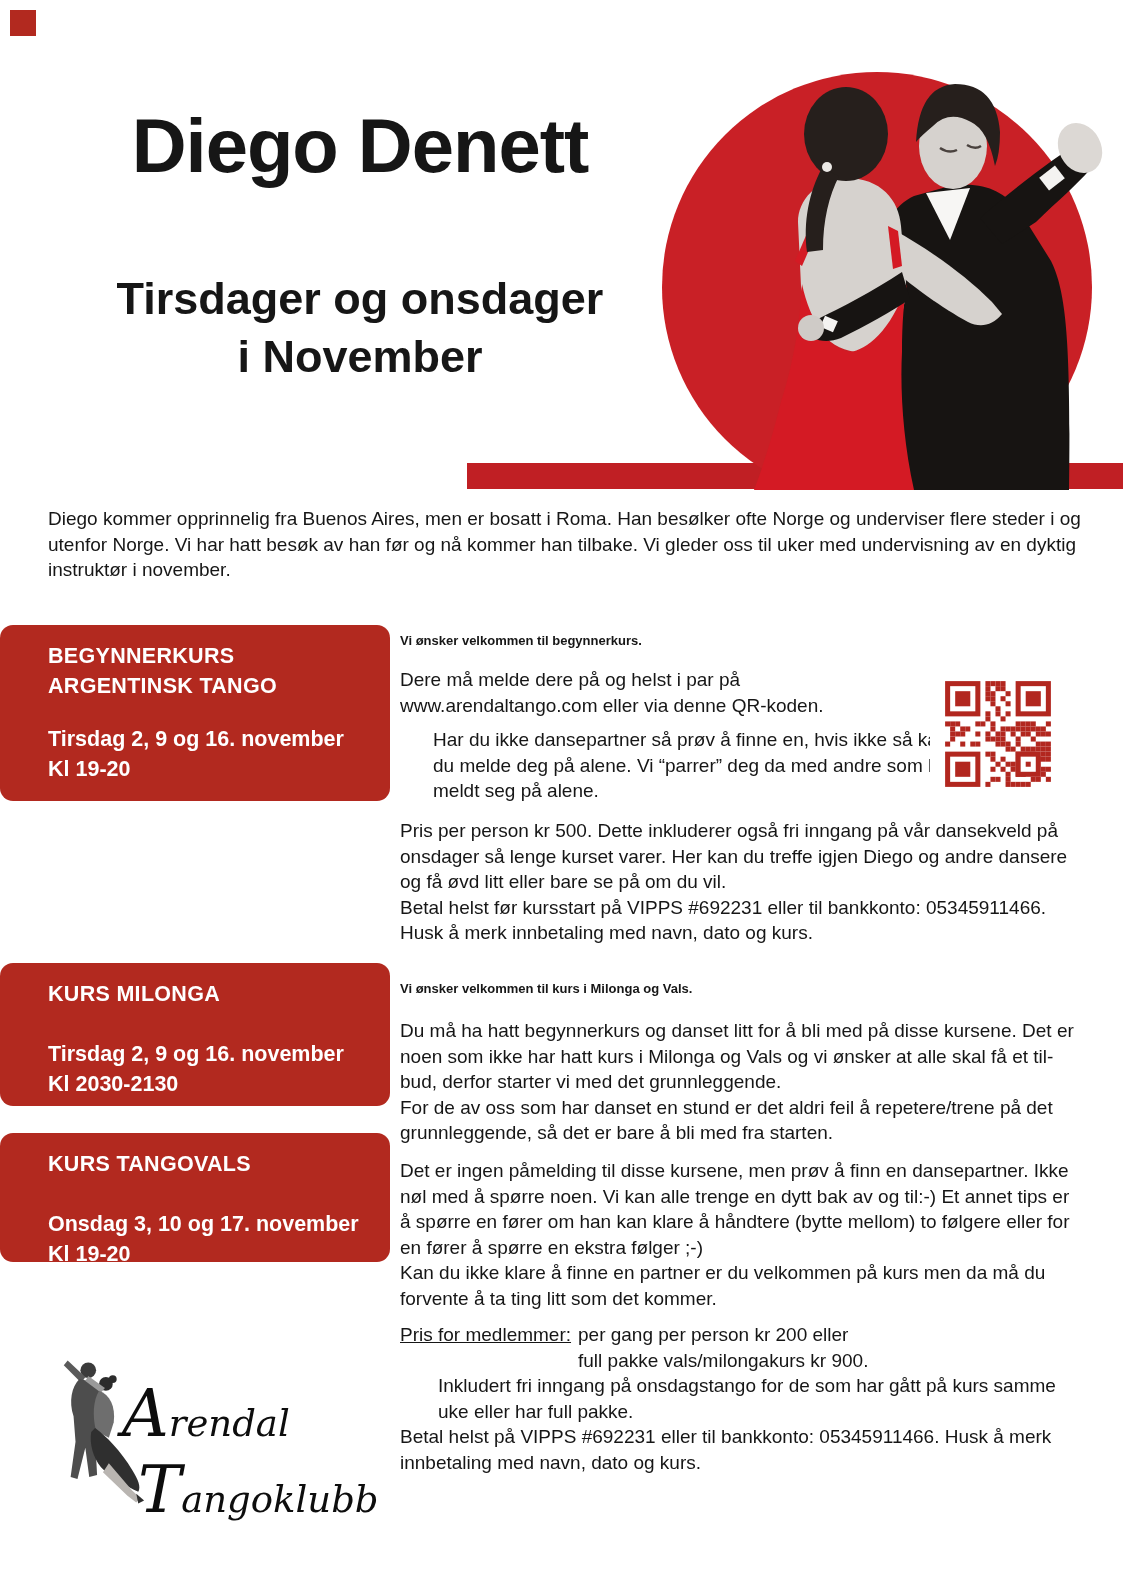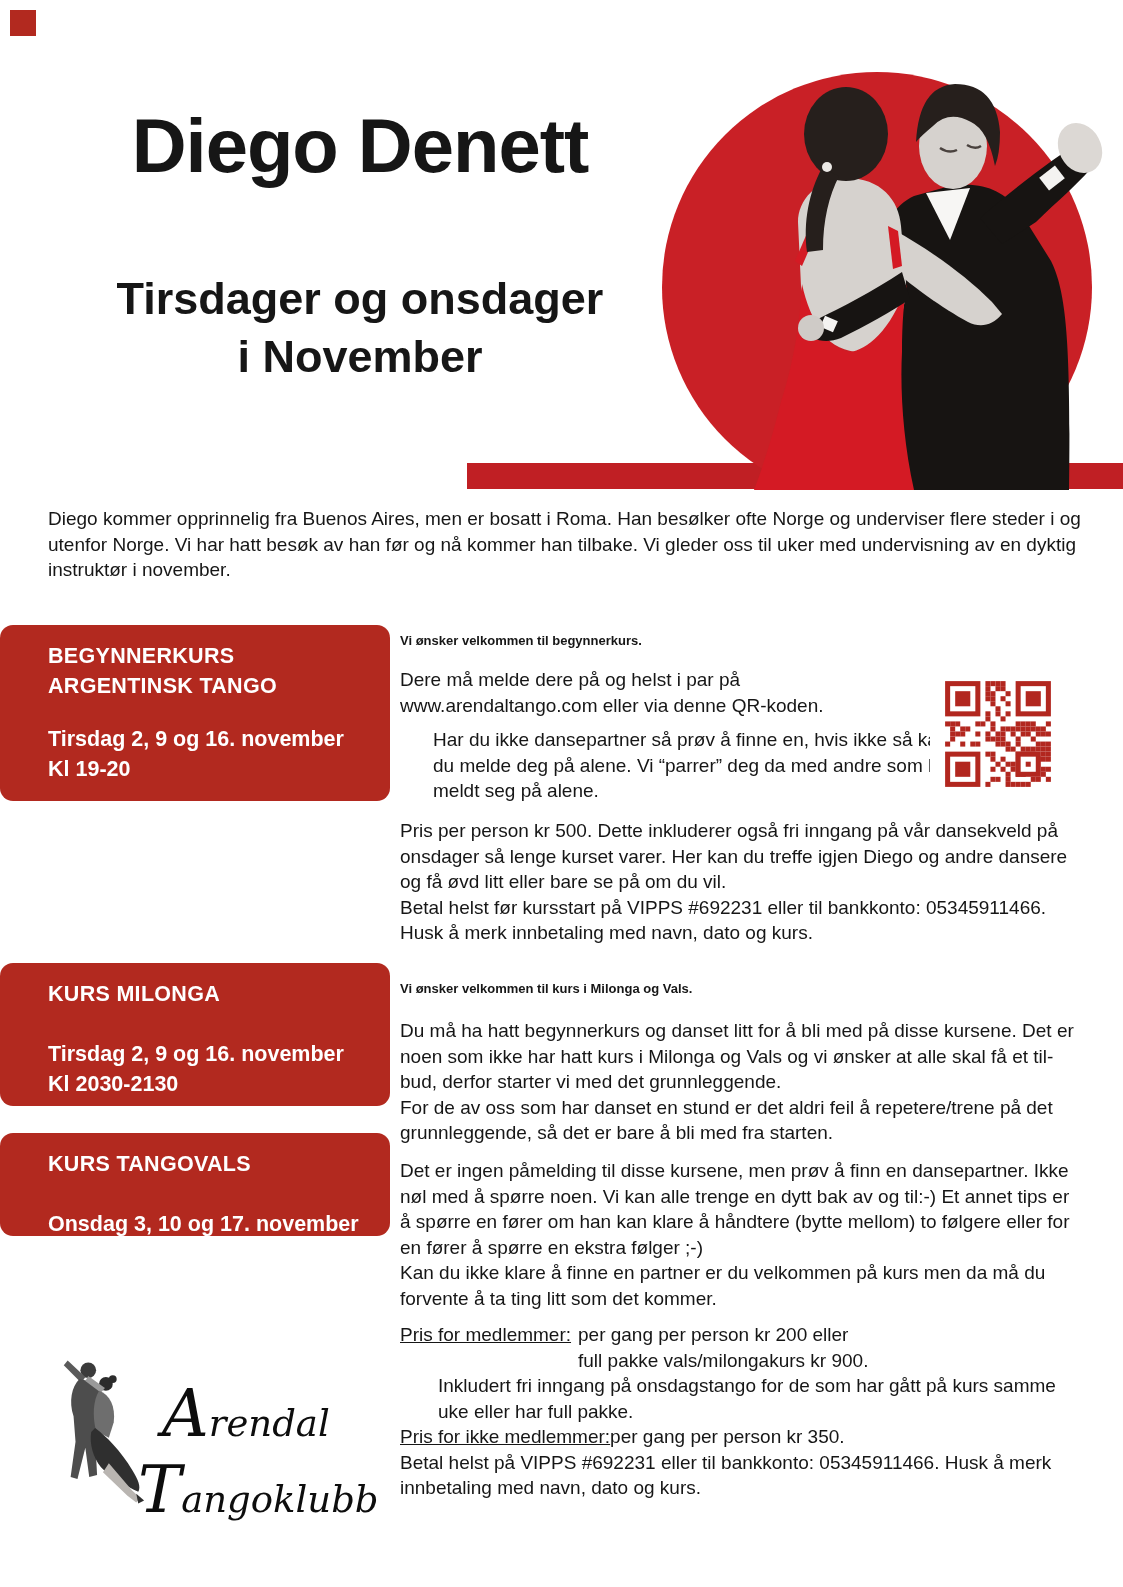--- a/index.html
+++ b/index.html
@@ -25,21 +25,21 @@
   
   .intro{left:48px;top:506px;width:1040px;font-size:19px;line-height:1.35;white-space:pre-line;}
   
   .red-box{left:0;width:390px;background:var(--box-red);color:#ffffff;box-sizing:border-box;padding:16px 10px 0 48px;border-radius:13px;}
   .red-box .box-title{font-size:21.5px;font-weight:bold;line-height:30px;white-space:pre-line;letter-spacing:.3px;}
   .red-box .box-schedule{font-size:21.5px;font-weight:bold;line-height:30px;white-space:pre-line;}
   .box-1{top:625px;height:176px;}
   .box-1 .box-schedule{margin-top:23px;}
   .box-2{top:963px;height:143px;}
   .box-2 .box-schedule{margin-top:30px;}
-  .box-3{top:1133px;height:103px;}
+  .box-3{top:1133px;height:129px;}
   .box-3 .box-schedule{margin-top:30px;}
   
   .body-text{font-size:19px;line-height:25.5px;}
   .col-1{left:400px;top:628px;width:560px;}
   .col-2{left:400px;top:976px;width:710px;}
   .col-3{left:400px;top:1158px;width:710px;}
   .section-heading{font-size:13px;font-weight:bold;line-height:26px;}
   .para-signup{margin-top:13px;}
   .para-partner{margin-top:9px;margin-left:33px;}
   .col-2 .para-body{margin-top:16px;}
@@ -52,21 +52,21 @@
   .price-row{display:flex;}
   .price-label{min-width:178px;flex:0 0 auto;text-decoration:underline;}
   .price-value{white-space:pre;}
   .included-note{margin-left:38px;white-space:pre;}
   .payment-note{white-space:pre;}
   
   .logo{left:52px;top:1338px;width:340px;height:230px;}
   .logo-dancers{position:absolute;left:0;top:18px;width:98px;height:150px;}
   .script-line{position:absolute;font-family:"DejaVu Serif", serif;font-style:italic;color:#0d0d0d;font-size:37px;line-height:1;}
   .script-line::first-letter{font-size:1.75em;}
-  .script-arendal{left:70px;top:44px;margin-left:40px;}
+  .script-arendal{left:70px;top:44px;}
   .script-tangoklubb{left:86px;top:120px;}
 </style>
 </head>
 <body>
 
 <div class="page">
 
   <div class="abs corner-square"></div>
 
   <div class="abs header-block">
@@ -312,24 +312,20 @@
 forvente å ta ting litt som det kommer.</div>
 
   <div class="abs pricing body-text">
     <div class="price-row">
       <div class="price-label">Pris for medlemmer:</div>
       <div class="price-value">per gang per person kr 200 eller
 full pakke vals/milongakurs kr 900.</div>
     </div>
     <div class="included-note">Inkludert fri inngang på onsdagstango for de som har gått på kurs samme
 uke eller har full pakke.</div>
-    <div class="price-row">
-      <div class="price-label">Pris for ikke medlemmer:</div>
-      <div class="price-value">per gang per person kr 350.</div>
-    </div>
     <div class="payment-note">Betal helst på VIPPS #692231 eller til bankkonto: 05345911466. Husk å merk
 innbetaling med navn, dato og kurs.</div>
   </div>
 
   <div class="abs logo">
     <svg class="logo-dancers" viewBox="0 0 100 150" xmlns="http://www.w3.org/2000/svg">
       <circle cx="37" cy="13" r="8" fill="#3b3b3b"></circle>
       <path d="M30,26 L12,8 L16,3 L34,20 Z" fill="#5a5a5a"></path>
       <path d="M28,22 C20,30 17,45 22,60 L24,86 L19,122 L26,124 L34,92 L38,122 L46,120 L44,82 C51,60 52,40 46,26 Z" style="fill:var(--logo-gray)"></path>
       <circle cx="55" cy="27" r="7" fill="#2c2c2c"></circle>

